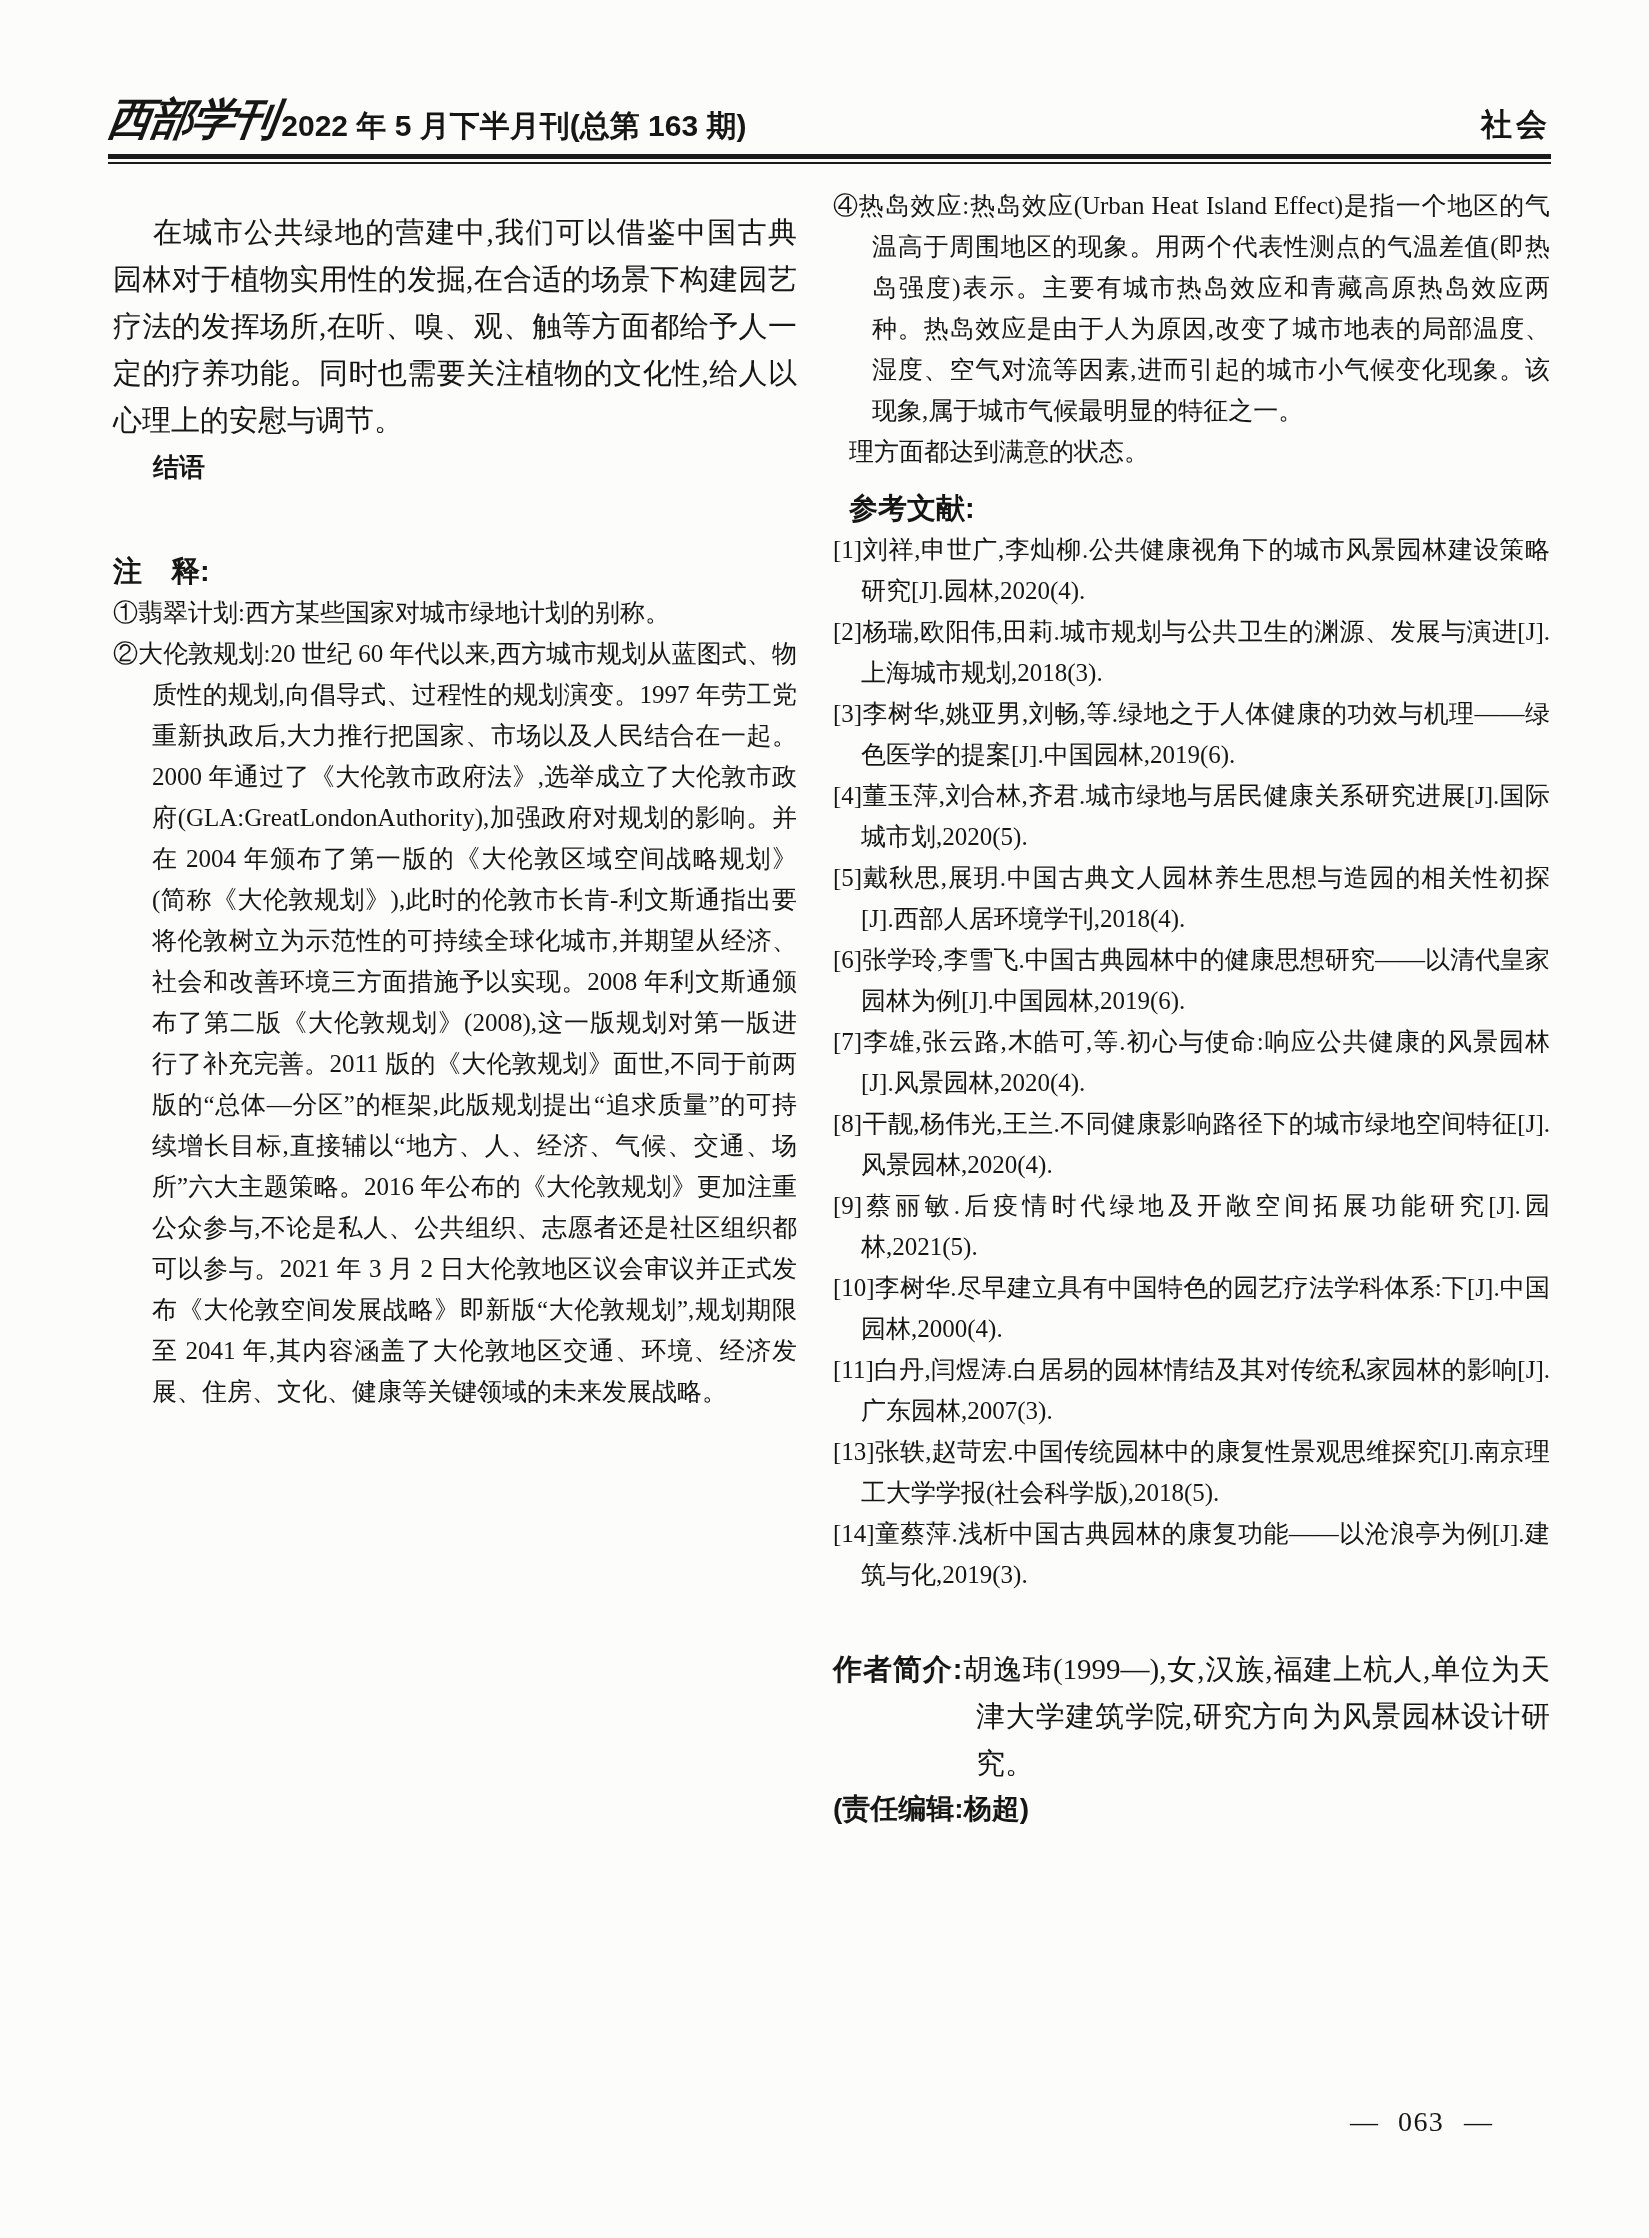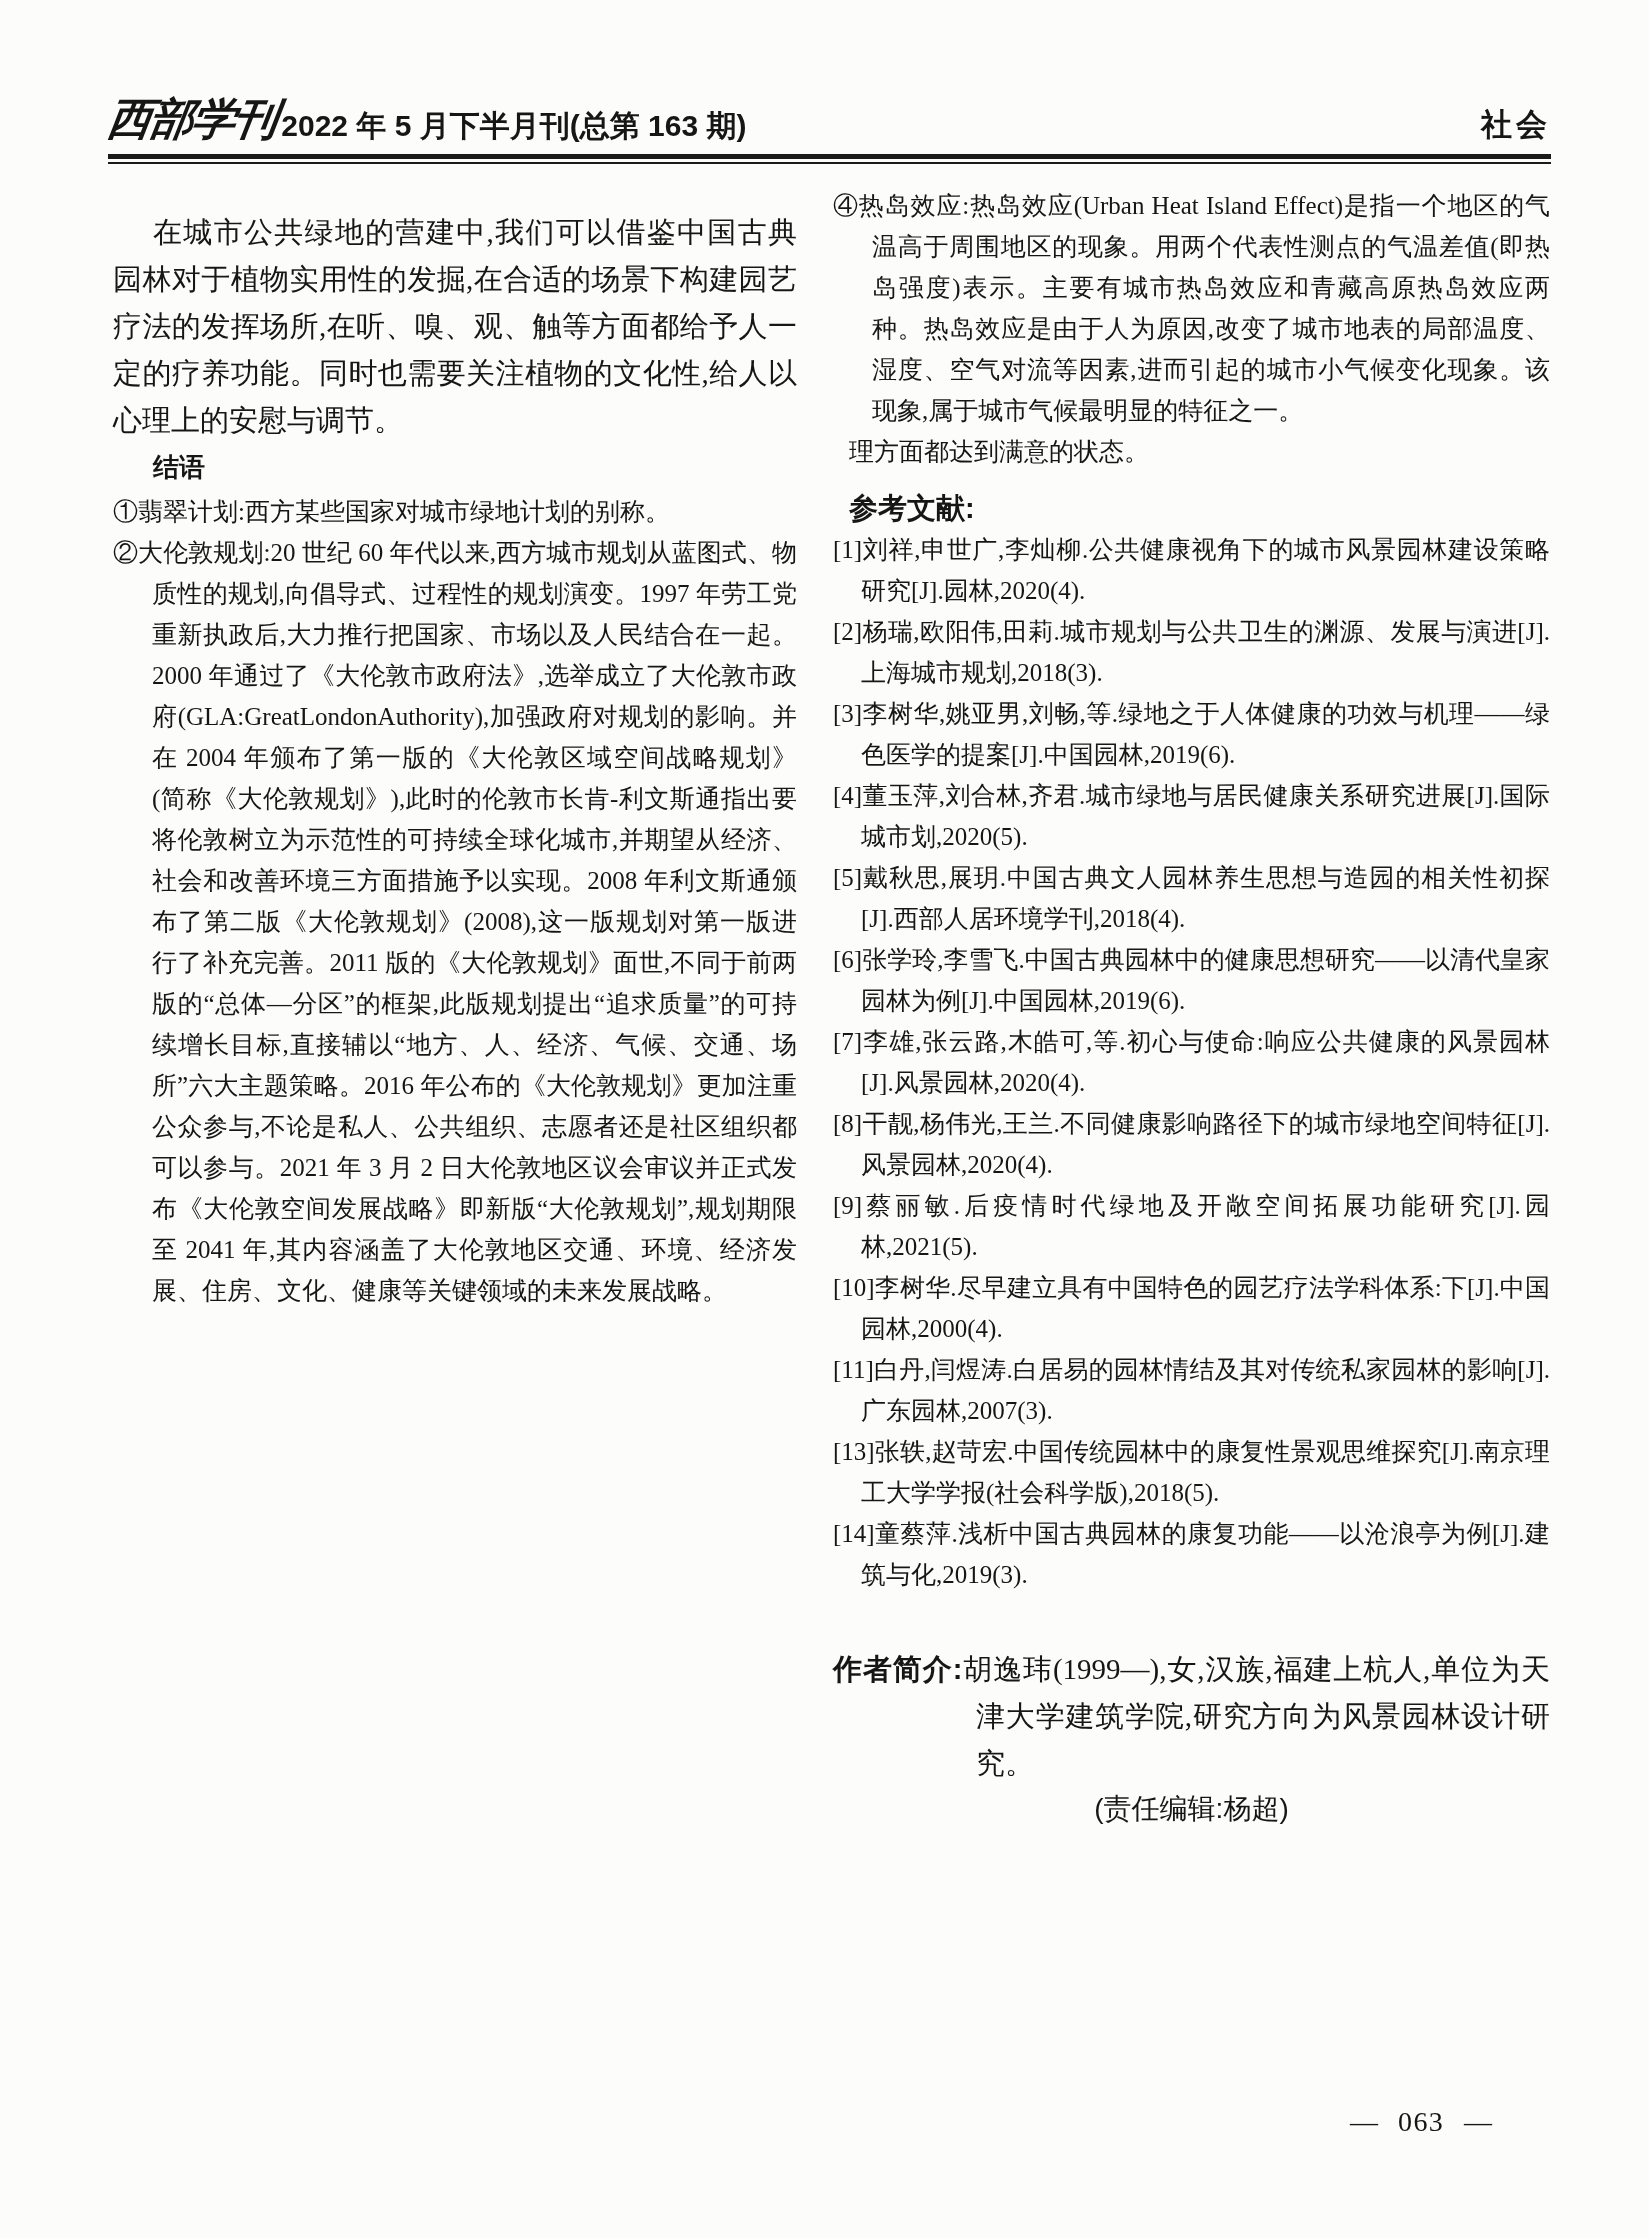--- a/index.html
+++ b/index.html
@@ -50,22 +50,22 @@
   
   .bio {
     margin-top:51px; font-size:29px; line-height:47px; text-align:justify;
     padding-left:143px; text-indent:-143px;
   }
   .bio-label {
     font-weight:bold;
     font-family:"Liberation Sans","DejaVu Sans",sans-serif;
   }
   .editor {
-    margin-top:1.3px; font-size:28px; font-weight:normal; line-height:41px;
-    text-align:center; font-family:"Liberation Sans","DejaVu Sans",sans-serif;
+    margin-top:1.3px; font-size:28px; font-weight:bold; line-height:41px;
+    text-align:left; font-family:"Liberation Sans","DejaVu Sans",sans-serif;
   }
   
   .footer {
     position:absolute; top:2106px; right:158px;
     font-size:28px; font-weight:normal; line-height:31px; white-space:nowrap;
   }
   .footer .num { margin:0 20px; letter-spacing:1.3px; }
 </style>
 </head>
 <body>
@@ -78,20 +78,21 @@
       <span class="issue">2022 年 5 月下半月刊(总第 163 期)</span>
     </div>
     <div class="section">社会</div>
   </div>
   <div class="rule-thick"></div>
   <div class="rule-thin"></div>
 
   <div class="col-left">
     <p class="body-text ti">在城市公共绿地的营建中,我们可以借鉴中国古典园林对于植物实用性的发掘,在合适的场景下构建园艺疗法的发挥场所,在听、嗅、观、触等方面都给予人一定的疗养功能。同时也需要关注植物的文化性,给人以心理上的安慰与调节。</p>
     <h3 class="subhead">结语</h3>
+    <h3 class="notes-head">注　释:</h3>
     <div class="note">①翡翠计划:西方某些国家对城市绿地计划的别称。</div>
     <div class="note">②大伦敦规划:20 世纪 60 年代以来,西方城市规划从蓝图式、物质性的规划,向倡导式、过程性的规划演变。1997 年劳工党重新执政后,大力推行把国家、市场以及人民结合在一起。2000 年通过了《大伦敦市政府法》,选举成立了大伦敦市政府(GLA:GreatLondonAuthority),加强政府对规划的影响。并在 2004 年颁布了第一版的《大伦敦区域空间战略规划》(简称《大伦敦规划》),此时的伦敦市长肯-利文斯通指出要将伦敦树立为示范性的可持续全球化城市,并期望从经济、社会和改善环境三方面措施予以实现。2008 年利文斯通颁布了第二版《大伦敦规划》(2008),这一版规划对第一版进行了补充完善。2011 版的《大伦敦规划》面世,不同于前两版的“总体—分区”的框架,此版规划提出“追求质量”的可持续增长目标,直接辅以“地方、人、经济、气候、交通、场所”六大主题策略。2016 年公布的《大伦敦规划》更加注重公众参与,不论是私人、公共组织、志愿者还是社区组织都可以参与。2021 年 3 月 2 日大伦敦地区议会审议并正式发布《大伦敦空间发展战略》即新版“大伦敦规划”,规划期限至 2041 年,其内容涵盖了大伦敦地区交通、环境、经济发展、住房、文化、健康等关键领域的未来发展战略。</div>
   </div>
 
   <div class="col-right">
     <div class="note">④热岛效应:热岛效应(Urban Heat Island Effect)是指一个地区的气温高于周围地区的现象。用两个代表性测点的气温差值(即热岛强度)表示。主要有城市热岛效应和青藏高原热岛效应两种。热岛效应是由于人为原因,改变了城市地表的局部温度、湿度、空气对流等因素,进而引起的城市小气候变化现象。该现象,属于城市气候最明显的特征之一。</div>
     <div class="note note-cont">理方面都达到满意的状态。</div>
     <h3 class="refs-head">参考文献:</h3>
     <div class="ref">[1]刘祥,申世广,李灿柳.公共健康视角下的城市风景园林建设策略研究[J].园林,2020(4).</div>
     <div class="ref">[2]杨瑞,欧阳伟,田莉.城市规划与公共卫生的渊源、发展与演进[J].上海城市规划,2018(3).</div>

